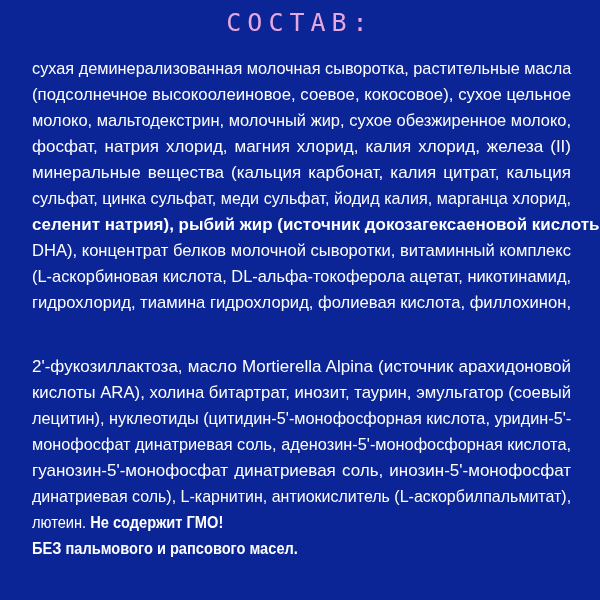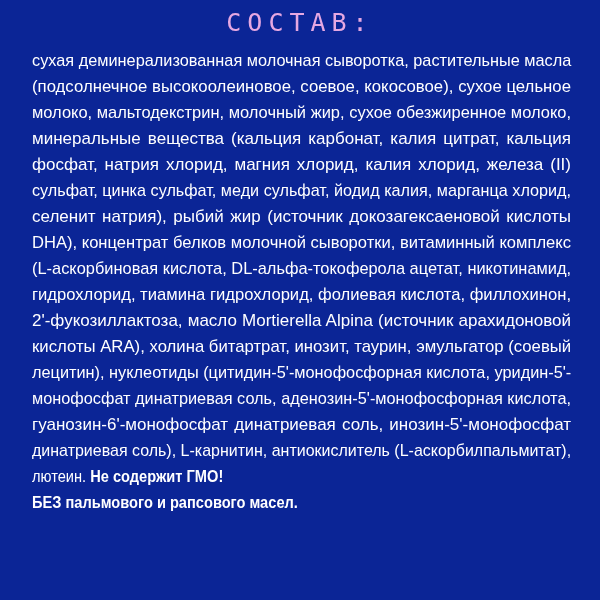--- a/index.html
+++ b/index.html
@@ -12,21 +12,21 @@
   .title {
     position: absolute; left: 0; right: 0; top: 8px;
     text-align: center;
     color: #e6a8e2;
     font-family: "DejaVu Sans Mono", monospace;
     font-size: 25px;
     letter-spacing: 6px;
     font-weight: normal;
   }
   .body-text {
-    position: absolute; left: 32px; top: 48px; width: 539px;
+    position: absolute; left: 32px; top: 56px; width: 539px;
     color: #ffffff;
     font-size: 17px;
     line-height: 26px;
   }
   .line {
     display: block;
     text-align: justify;
     text-align-last: justify;
     white-space: nowrap;
     height: 26px;
@@ -37,28 +37,28 @@
 </style>
 </head>
 <body>
 
 <div class="title">СОСТАВ:</div>
 
 <div class="body-text">
   <span class="line" style="display: block; width: 562px; transform: scaleX(0.959075);">сухая деминерализованная молочная сыворотка, растительные масла</span>
   <span class="line" style="display: block; width: 547px; transform: scaleX(0.985375);">(подсолнечное высокоолеиновое, соевое, кокосовое), сухое цельное</span>
   <span class="line" style="display: block; width: 557px; transform: scaleX(0.967684);">молоко, мальтодекстрин, молочный жир, сухое обезжиренное молоко,</span>
+  <span class="line" style="display: block; width: 539px;">фосфат, натрия хлорид, магния хлорид, калия хлорид, железа (II)</span>
   <span class="line" style="display: block; width: 539px;">минеральные вещества (кальция карбонат, калия цитрат, кальция</span>
-  <span class="line" style="display: block; width: 539px;">фосфат, натрия хлорид, магния хлорид, калия хлорид, железа (II)</span>
   <span class="line" style="display: block; width: 566px; transform: scaleX(0.952297);">сульфат, цинка сульфат, меди сульфат, йодид калия, марганца хлорид,</span>
-  <span class="line" style="display: block; width: 539px;">селенит натрия), рыбий жир (источник докозагексаеновой кислоты</span>
+  <span class="line" style="display: block; width: 539px; font-weight: bold;">селенит натрия), рыбий жир (источник докозагексаеновой кислоты</span>
   <span class="line" style="display: block; width: 553px; transform: scaleX(0.974684);">DHA), концентрат белков молочной сыворотки, витаминный комплекс</span>
   <span class="line" style="display: block; width: 559px; transform: scaleX(0.964222);">(L-аскорбиновая кислота, DL-альфа-токоферола ацетат, никотинамид,</span>
   <span class="line" style="display: block; width: 552px; transform: scaleX(0.976449);">гидрохлорид, тиамина гидрохлорид, фолиевая кислота, филлохинон,</span>
-  <span class="line" style="display: block; width: 539px;">2'-фукозиллактоза, масло Mortierella Alpina (источник арахидоновой</span>
+  <span class="line" style="display: block; width: 539px; margin-top: 38px;">2'-фукозиллактоза, масло Mortierella Alpina (источник арахидоновой</span>
   <span class="line" style="display: block; width: 548px; transform: scaleX(0.983577);">кислоты ARA), холина битартрат, инозит, таурин, эмульгатор (соевый</span>
   <span class="line" style="display: block; width: 562px; transform: scaleX(0.959075);">лецитин), нуклеотиды (цитидин-5'-монофосфорная кислота, уридин-5'-</span>
   <span class="line" style="display: block; width: 562px; transform: scaleX(0.959075);">монофосфат динатриевая соль, аденозин-5'-монофосфорная кислота,</span>
-  <span class="line" style="display: block; width: 539px;">гуанозин-6'-монофосфат динатриевая соль, инозин-5'-монофосфат</span>
+  <span class="line" style="display: block; width: 539px;">гуанозин-5'-монофосфат динатриевая соль, инозин-5'-монофосфат</span>
   <span class="line" style="display: block; width: 573px; transform: scaleX(0.940663);">динатриевая соль), L-карнитин, антиокислитель (L-аскорбилпальмитат),</span>
   <span class="line last" style="display: block; transform: scaleX(0.86);"><span>лютеин.</span> <span class="bold">Не содержит ГМО!</span></span>
   <span class="line last bold" style="display: block; transform: scaleX(0.86);">БЕЗ пальмового и рапсового масел.</span>
 </div>
 
 </body></html>

